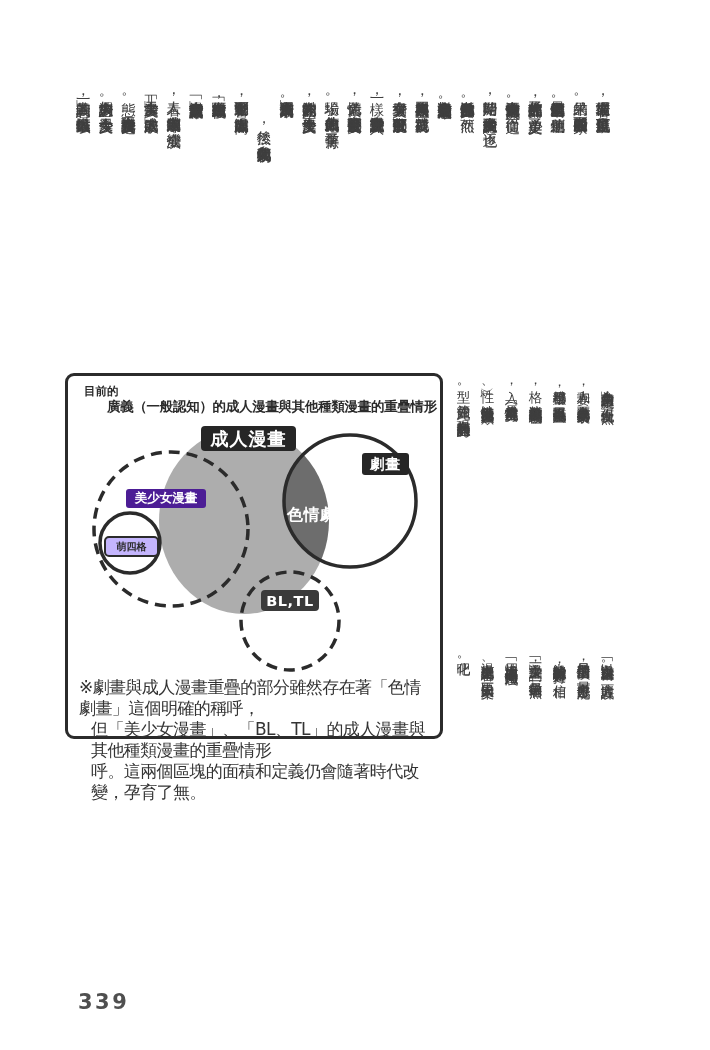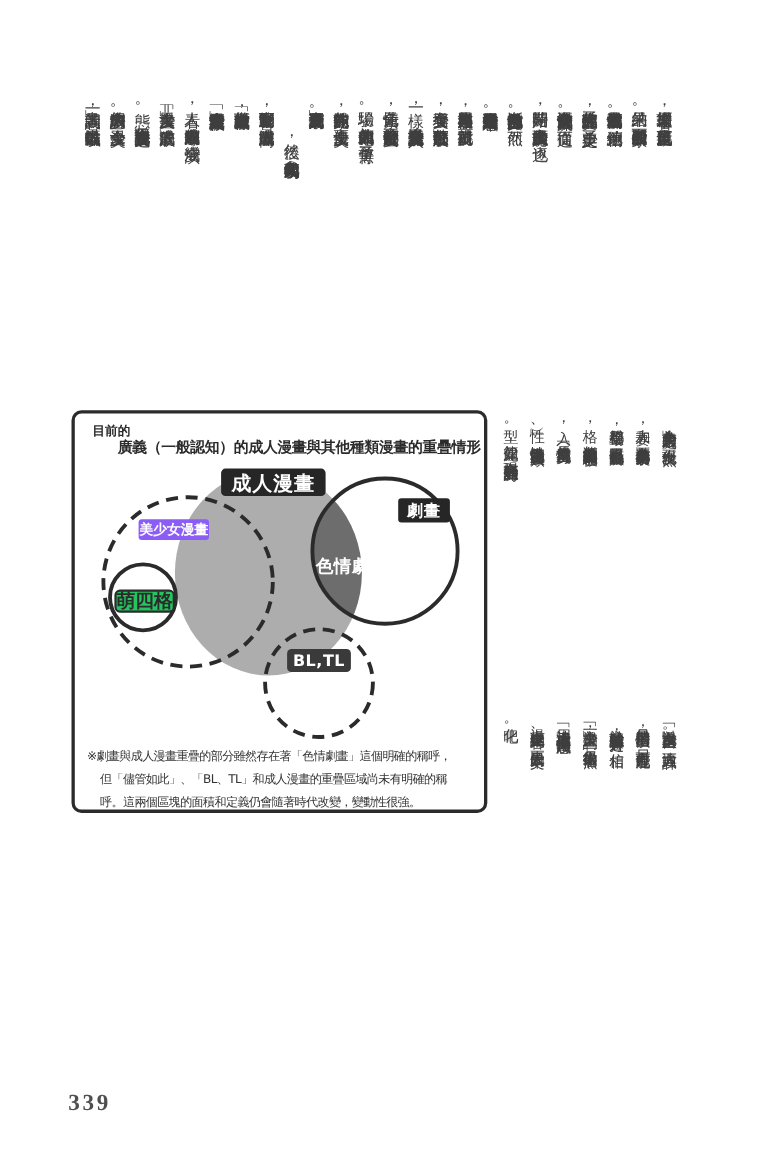--- a/index.html
+++ b/index.html
@@ -49,34 +49,34 @@
     font-size:13.5px;font-weight:bold;letter-spacing:-0.3px;
     white-space:nowrap;color:#2b2b2b;margin-left:24px;
   }
   .vlabel{
     position:absolute;display:flex;align-items:center;justify-content:center;
     font-weight:bold;color:#ffffff;box-sizing:border-box;
     white-space:nowrap;
   }
   .lbl-adult{left:133px;top:50px;width:95px;height:25px;background:#262626;border-radius:4px;font-size:18px;letter-spacing:1px;}
   .lbl-gekiga{left:258px;top:77px;width:47px;height:22px;background:#262626;border-radius:3px;font-size:14.5px;letter-spacing:1px;margin-left:36px;}
-  .lbl-bishoujo{left:58px;top:96px;width:64px;height:19px;background:#8b5cf6;border-radius:3px;font-size:12.5px;}
-  .lbl-moe{left:36px;top:160px;width:55px;height:21px;background:#22c55e;border:2.5px solid #2b2b2b;border-radius:5px;font-size:17px;color:#2b2b2b;}
+  .lbl-bishoujo{left:58px;top:113px;width:80px;height:19px;background:#4c1d95;border-radius:3px;font-size:12.5px;}
+  .lbl-moe{left:36px;top:160px;width:55px;height:21px;background:#c4b5fd;border:2.5px solid #2b2b2b;border-radius:5px;font-size:10px;color:#2b2b2b;}
   .lbl-ero{left:219px;top:129px;font-size:16px;color:#ffffff;font-weight:bold;letter-spacing:0.5px;}
   .lbl-bltl{left:193px;top:214px;width:58px;height:21px;background:#3a3a3a;border-radius:4px;font-size:14.5px;letter-spacing:0.5px;}
 
   .footnote{
     position:absolute;left:11px;top:301px;width:358px;
-    font-size:11px;letter-spacing:-0.6px;line-height:21px;color:#333333;
+    font-size:17px;letter-spacing:-0.6px;line-height:21px;color:#333333;
   }
   .footnote div:not(:first-of-type){padding-left:12px;}
 
   .page-number{
-    position:absolute;left:62px;top:990px;
-    font-size:21px;font-weight:bold;letter-spacing:2.5px;color:#4f4f4f;font-family:Liberation Serif, serif;
+    position:absolute;left:78px;top:990px;
+    font-size:21px;font-weight:bold;letter-spacing:2.5px;color:#4f4f4f;
   }
 </style>
 </head>
 <body>
 
 <div class="vblock top-block" style="right:96px;top:90px;">
 
 <div class="vcol">從市場原理來看，這也是早就可以預見</div>
     <div class="vcol">的結果。而在那些脫穎而出的作家中，</div>
     <div class="vcol">最有代表性的當屬森山塔了。他連續創</div>
@@ -148,18 +148,18 @@
   <div class="vlabel lbl-adult">成人漫畫</div>
   <div class="vlabel lbl-gekiga">劇畫</div>
   <div class="vlabel lbl-bishoujo">美少女漫畫</div>
   <div class="vlabel lbl-moe">萌四格</div>
   <div class="vlabel lbl-ero">色情劇畫</div>
   <div class="vlabel lbl-bltl">BL,TL</div>
 
   <div class="footnote">
 
   <div class="footnote-line">※劇畫與成人漫畫重疊的部分雖然存在著「色情劇畫」這個明確的稱呼，</div>
-      <div class="footnote-line">但「儘管如此」、「BL、TL」和成人漫畫的重疊區域尚未有明確的稱</div>
-      <div class="footnote-line">呼。這兩個區塊的面積和定義仍會隨著時代改變，變動性很強。</div>
+      <div class="footnote-line">但「美少女漫畫」、「BL、TL」的成人漫畫與其他種類漫畫的重疊情形</div>
+      <div class="footnote-line">呼。這兩個區塊的面積和定義仍會隨著時代改變，孕育了無。</div>
     </div>
 </div>
 
 <div class="page-number">339</div>
 
 </body></html>

